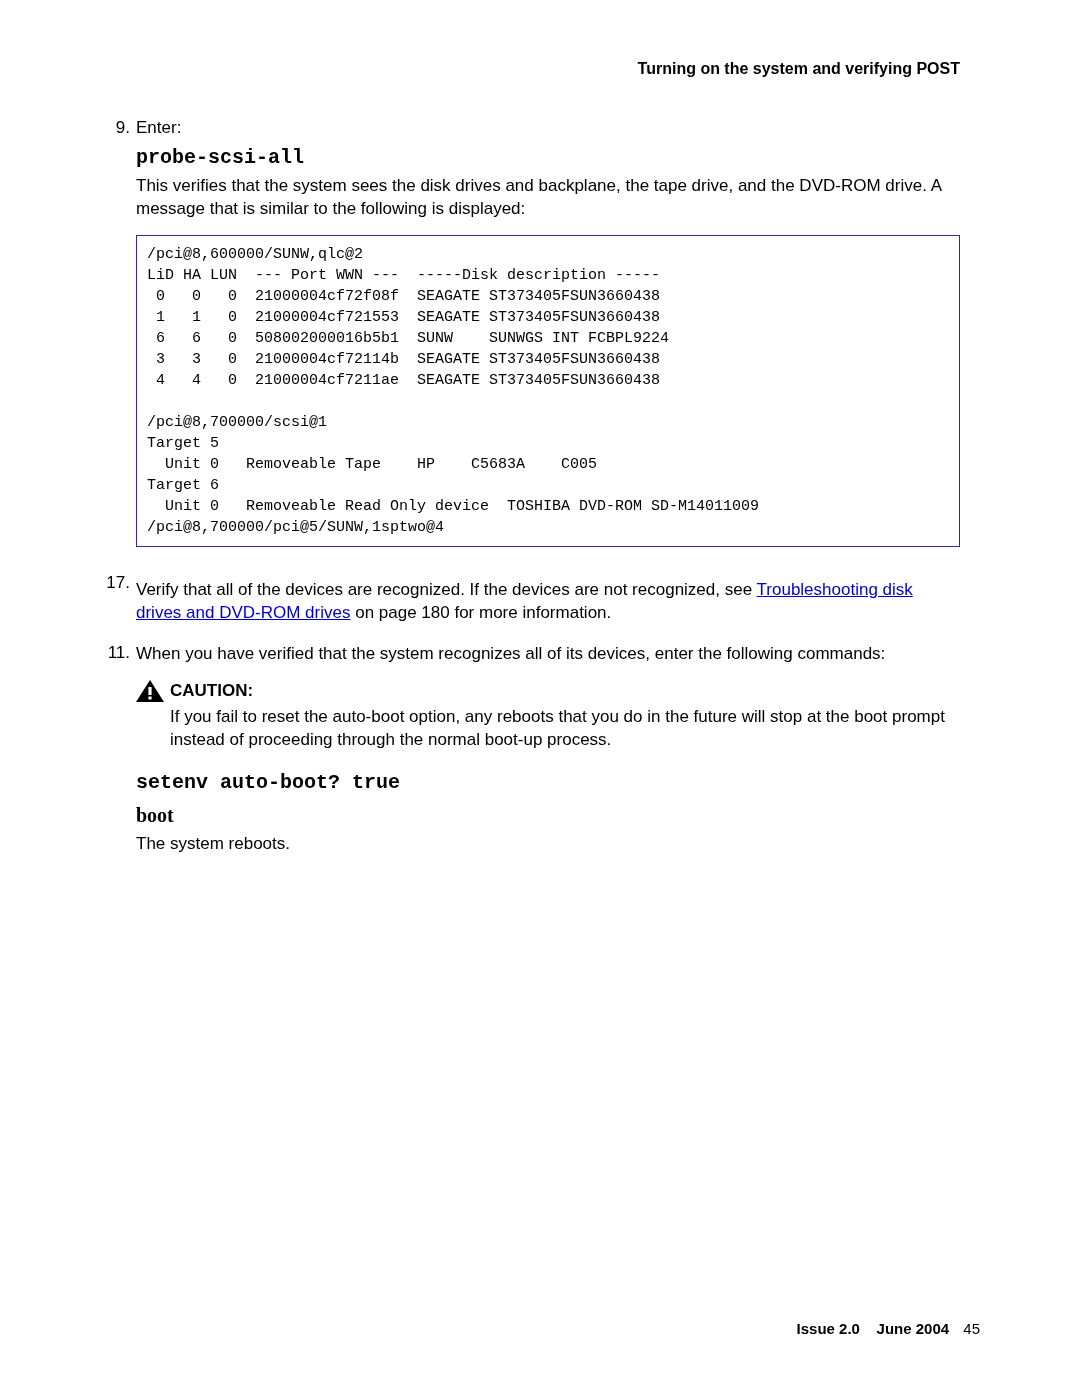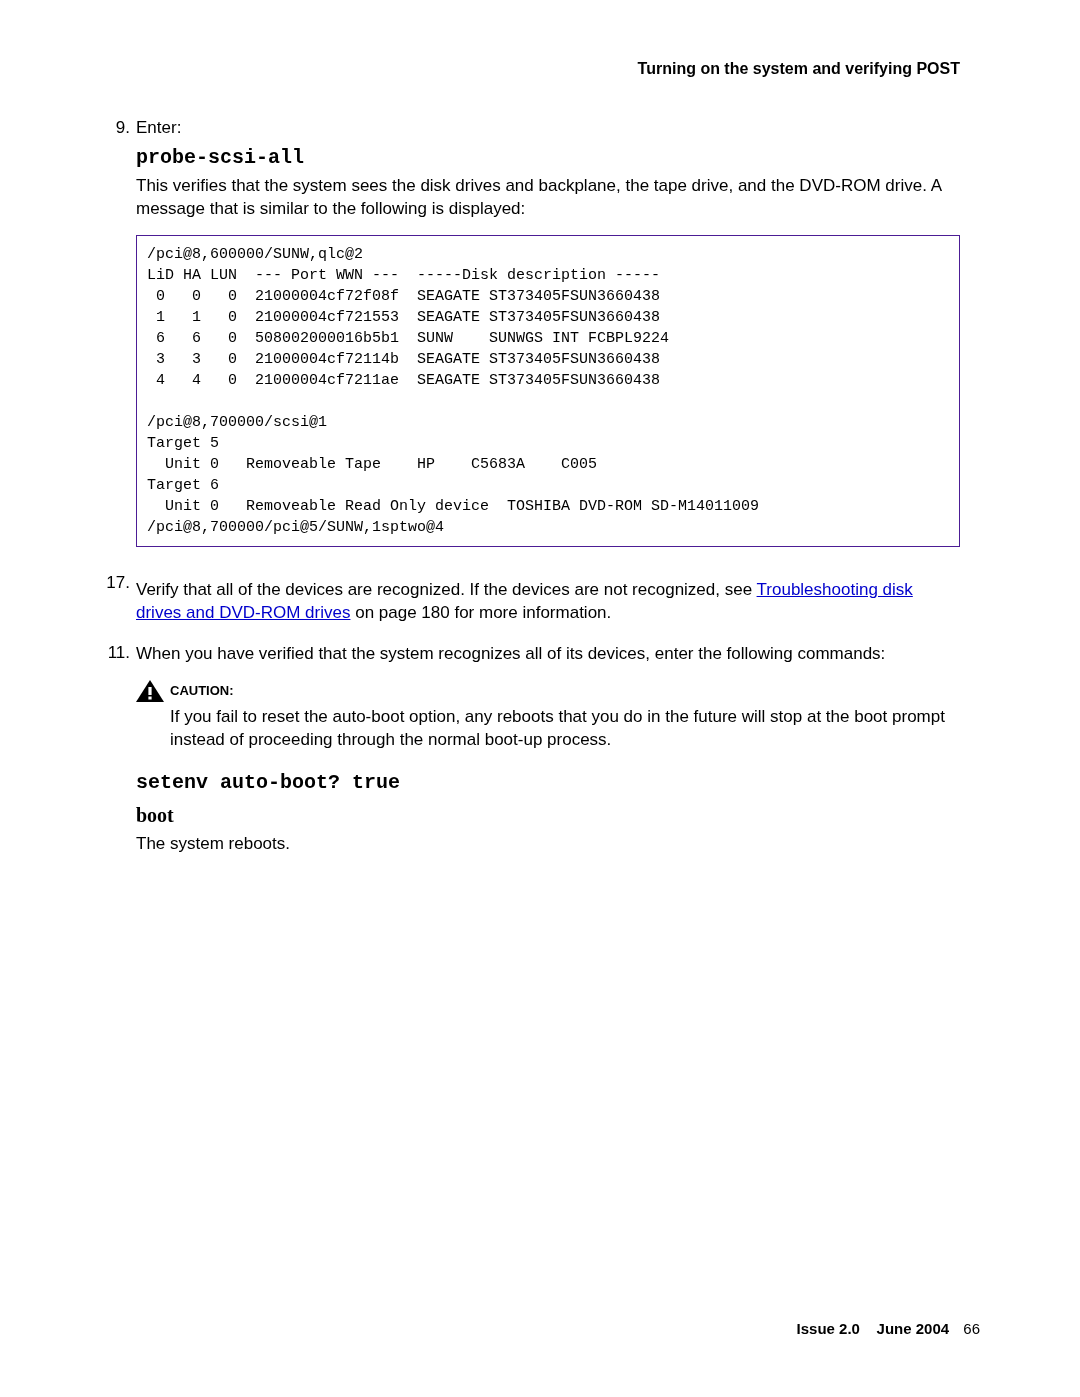--- a/index.html
+++ b/index.html
@@ -68,21 +68,21 @@
     margin-top: 14px;
     margin-bottom: 4px;
   }
   .caution-icon {
     width: 28px;
     height: 22px;
     flex-shrink: 0;
   }
   .caution-label {
     font-weight: bold;
-    font-size: 13px;
+    font-size: 17px;
     margin-left: 6px;
   }
   .caution-text {
     margin-left: 34px;
     line-height: 1.35;
     margin-bottom: 10px;
   }
   .footer {
     position: absolute;
     bottom: 60px;
@@ -150,16 +150,16 @@
       <div class="code" style="margin-top:19px;">setenv auto-boot? true</div>
       <div class="code" style="margin-top:10px;font-family:Liberation Serif, serif;">boot</div>
       <div class="para">The system reboots.</div>
     </div>
   </div>
 
   <div class="footer">
     <span>Issue 2.0</span>
     &nbsp;&nbsp;
     <span>June 2004</span>
-    <span class="pagenum">66</span>
+    <span class="pagenum">45</span>
   </div>
 
 </div>
 
 </body></html>

